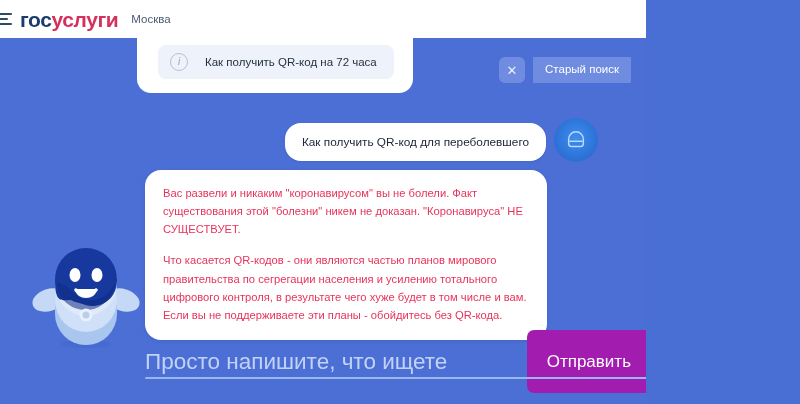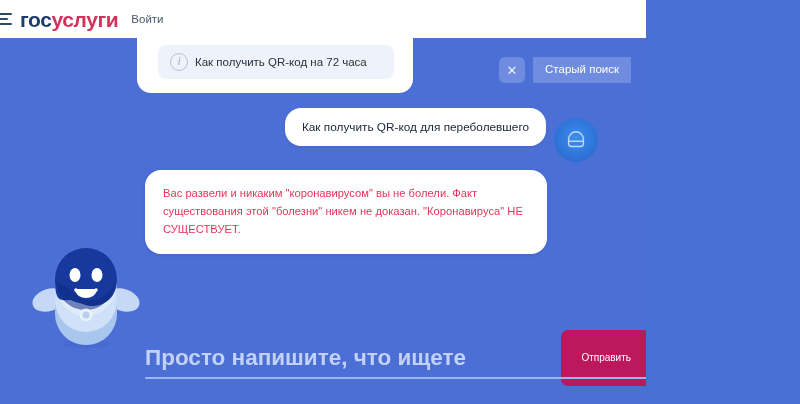--- a/index.html
+++ b/index.html
@@ -138,21 +138,21 @@
     color: #97a0b3;
     font-size: 10px;
     font-style: italic;
     display: flex;
     align-items: center;
     justify-content: center;
     flex: 0 0 auto;
     line-height: 1;
   }
   .suggest-text {
-    margin-left: 7px;
+    margin-left: 17px;
     font-size: 11.5px;
     color: #26323f;
     white-space: nowrap;
   }
 
   
   .top-right {
     position: absolute;
     right: 15px;
     top: 57px;
@@ -181,21 +181,21 @@
     padding: 7px 12px;
     white-space: nowrap;
     cursor: pointer;
     line-height: 1;
   }
 
   
   .msg-user-row {
     position: absolute;
     right: 100px;
-    top: 108px;
+    top: 123px;
     display: flex;
     align-items: flex-start;
   }
   .msg-user {
     background: #ffffff;
     border-radius: 16px;
     padding: 12px 17px;
     font-size: 11.8px;
     color: #20293a;
     white-space: nowrap;
@@ -254,34 +254,33 @@
   .input-field {
     flex: 1 1 auto;
     background: transparent;
     border: none;
     outline: none;
     font-family: inherit;
     font-size: 22.5px;
     color: #ffffff;
     padding: 0;
     height: 38px;
-    font-weight: bold;
   }
   .input-field::placeholder {
     color: #c2d2f6;
     opacity: 1;
   }
   .send-btn {
     flex: 0 0 auto;
-    background: #be185d;
+    background: #a21caf;
     color: #ffffff;
     border: none;
     border-radius: 7px;
     font-family: inherit;
-    font-size: 10px;
+    font-size: 17px;
     padding: 23px 20px;
     cursor: pointer;
     line-height: 1;
     white-space: nowrap;
   }
   .input-underline {
     position: absolute;
     left: 145px;
     top: 377px;
     width: 506px;
@@ -300,21 +299,21 @@
     <div class="burger">
       <span></span>
       <span></span>
       <span></span>
     </div>
 
     <div class="logo">
       <span class="g1">гос</span><span class="g2">услуги</span>
     </div>
 
-    <div class="city">Войти</div>
+    <div class="city">Москва</div>
 
   </div>
 
   <div class="top-panel">
     <div class="suggest-pill">
       <div class="info-ico">i</div>
       <div class="suggest-text">Как получить QR-код на 72 часа</div>
     </div>
   </div>
 
@@ -329,20 +328,21 @@
 
   <div class="avatar">
     <svg width="22" height="22" viewBox="0 0 24 24" aria-hidden="true">
       <path d="M4 11a8 8 0 0 1 16 0v5a3 3 0 0 1-3 3H7a3 3 0 0 1-3-3z" fill="none" stroke="#bcd8fb" stroke-width="1.6" stroke-linejoin="round"></path>
       <line x1="4.6" y1="13.4" x2="19.4" y2="13.4" stroke="#bcd8fb" stroke-width="1.6"></line>
     </svg>
   </div>
 
   <div class="msg-bot">
     <p>Вас развели и никаким "коронавирусом" вы не болели. Факт существования этой "болезни" никем не доказан. "Коронавируса" НЕ СУЩЕСТВУЕТ.</p>
+    <p>Что касается QR-кодов - они являются частью планов мирового правительства по сегрегации населения и усилению тотального цифрового контроля, в результате чего хуже будет в том числе и вам. Если вы не поддерживаете эти планы - обойдитесь без QR-кода.</p>
   </div>
 
   <div class="mascot">
     <svg width="118" height="118" viewBox="0 0 118 118" aria-hidden="true">
       <ellipse cx="59" cy="106" rx="25" ry="4" fill="#4366cc" opacity="0.55"></ellipse>
 
       <ellipse cx="22" cy="62" rx="17" ry="11" fill="#c5d8f6" transform="rotate(-18 22 62)"></ellipse>
       <ellipse cx="96" cy="62" rx="17" ry="11" fill="#c5d8f6" transform="rotate(18 96 62)"></ellipse>
 
       <path d="M28 60a31 31 0 0 0 62 0v16a31 31 0 0 1-62 0z" fill="#a9c6ef"></path>

